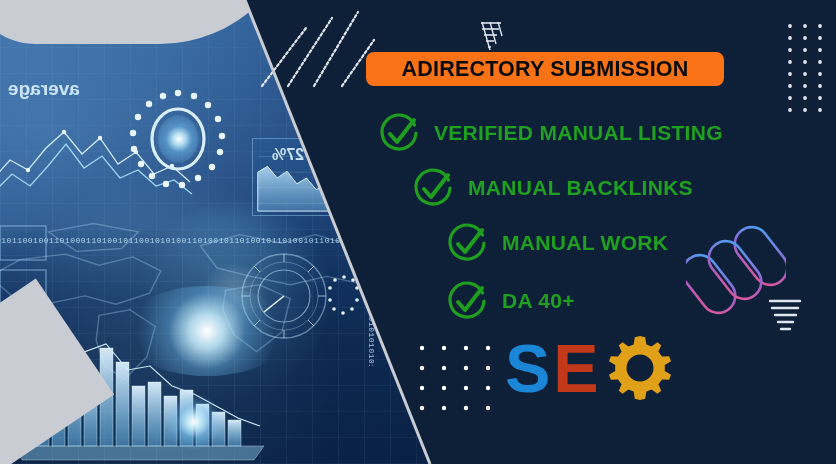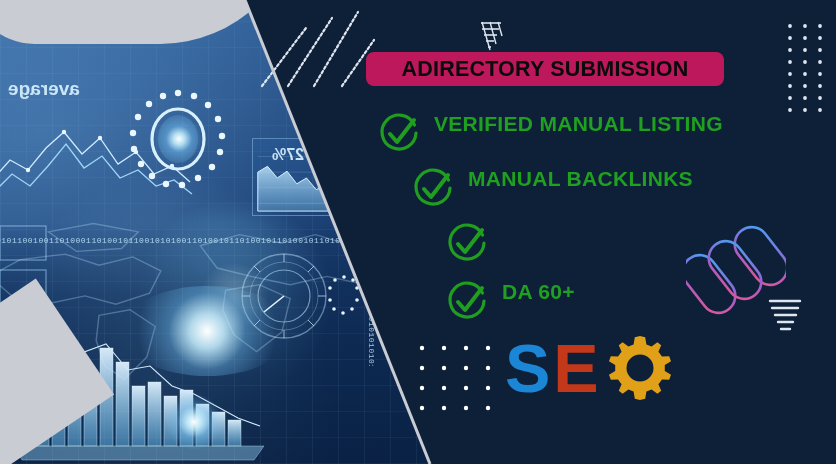--- a/index.html
+++ b/index.html
@@ -94,36 +94,36 @@
     background:#c9ccd3;
     transform:rotate(-34deg);
     transform-origin:left bottom;
   }
 
   
   #banner {
     position:absolute;
     left:366px; top:52px;
     width:358px; height:34px;
-    background:#be185d;
+    background:#f97316;
     border-radius:8px;
     display:flex; align-items:center; justify-content:center;
   }
   #banner span {
     font-size:21.5px;
     font-weight:bold;
     letter-spacing:.2px;
     color:#0a0a0a;
     white-space:nowrap;
   }
 
   .feature-row {
     position:absolute;
     display:flex;
-    align-items:flex-start;
+    align-items:center;
     gap:14px;
   }
   .feature-label {
     font-size:21px;
     font-weight:bold;
     letter-spacing:.3px;
     color:#20a020;
     white-space:nowrap;
   }
   .check-ico { flex:0 0 auto; }
@@ -454,28 +454,29 @@
       <polyline points="12,22 19,30 36,8" fill="none" stroke="#1f9e1f" stroke-width="4" stroke-linecap="round" stroke-linejoin="round"></polyline>
     </svg>
     <span class="feature-label">MANUAL BACKLINKS</span>
   </div>
 
   <div class="feature-row" style="left:446px; top:222px;">
     <svg class="check-ico" width="42" height="42" viewBox="0 0 42 42">
       <path d="M36.5,13 A17,17 0 1 0 38,21" fill="none" stroke="#1f9e1f" stroke-width="3.2" stroke-linecap="round"></path>
       <polyline points="12,22 19,30 36,8" fill="none" stroke="#1f9e1f" stroke-width="4" stroke-linecap="round" stroke-linejoin="round"></polyline>
     </svg>
+    <span class="feature-label">MANUAL WORK</span>
   </div>
 
   <div class="feature-row" style="left:446px; top:280px;">
     <svg class="check-ico" width="42" height="42" viewBox="0 0 42 42">
       <path d="M36.5,13 A17,17 0 1 0 38,21" fill="none" stroke="#1f9e1f" stroke-width="3.2" stroke-linecap="round"></path>
       <polyline points="12,22 19,30 36,8" fill="none" stroke="#1f9e1f" stroke-width="4" stroke-linecap="round" stroke-linejoin="round"></polyline>
     </svg>
-    <span class="feature-label">DA 60+</span>
+    <span class="feature-label">DA 40+</span>
   </div>
 
   <div id="seo-logo">
     <span class="letter" id="seo-s">S</span>
     <span class="letter" id="seo-e">E</span>
     <svg id="seo-gear" width="68" height="68" viewBox="0 0 68 68">
       <g fill="#e0a018">
         <path d="M34,2 L39.2,3.2 L40.4,10.4 L45.6,12.6 L51.4,8.2 L55.2,11.2 L52.4,17.8 L56,22.6 L63.2,22.2 L65,27.2 L58.8,31 L58.8,37 L65,40.8 L63.2,45.8 L56,45.4 L52.4,50.2 L55.2,56.8 L51.4,59.8 L45.6,55.4 L40.4,57.6 L39.2,64.8 L34,66 L28.8,64.8 L27.6,57.6 L22.4,55.4 L16.6,59.8 L12.8,56.8 L15.6,50.2 L12,45.4 L4.8,45.8 L3,40.8 L9.2,37 L9.2,31 L3,27.2 L4.8,22.2 L12,22.6 L15.6,17.8 L12.8,11.2 L16.6,8.2 L22.4,12.6 L27.6,10.4 L28.8,3.2 Z"></path>
       </g>
       <circle cx="34" cy="34" r="13.5" fill="#0e2038"></circle>

